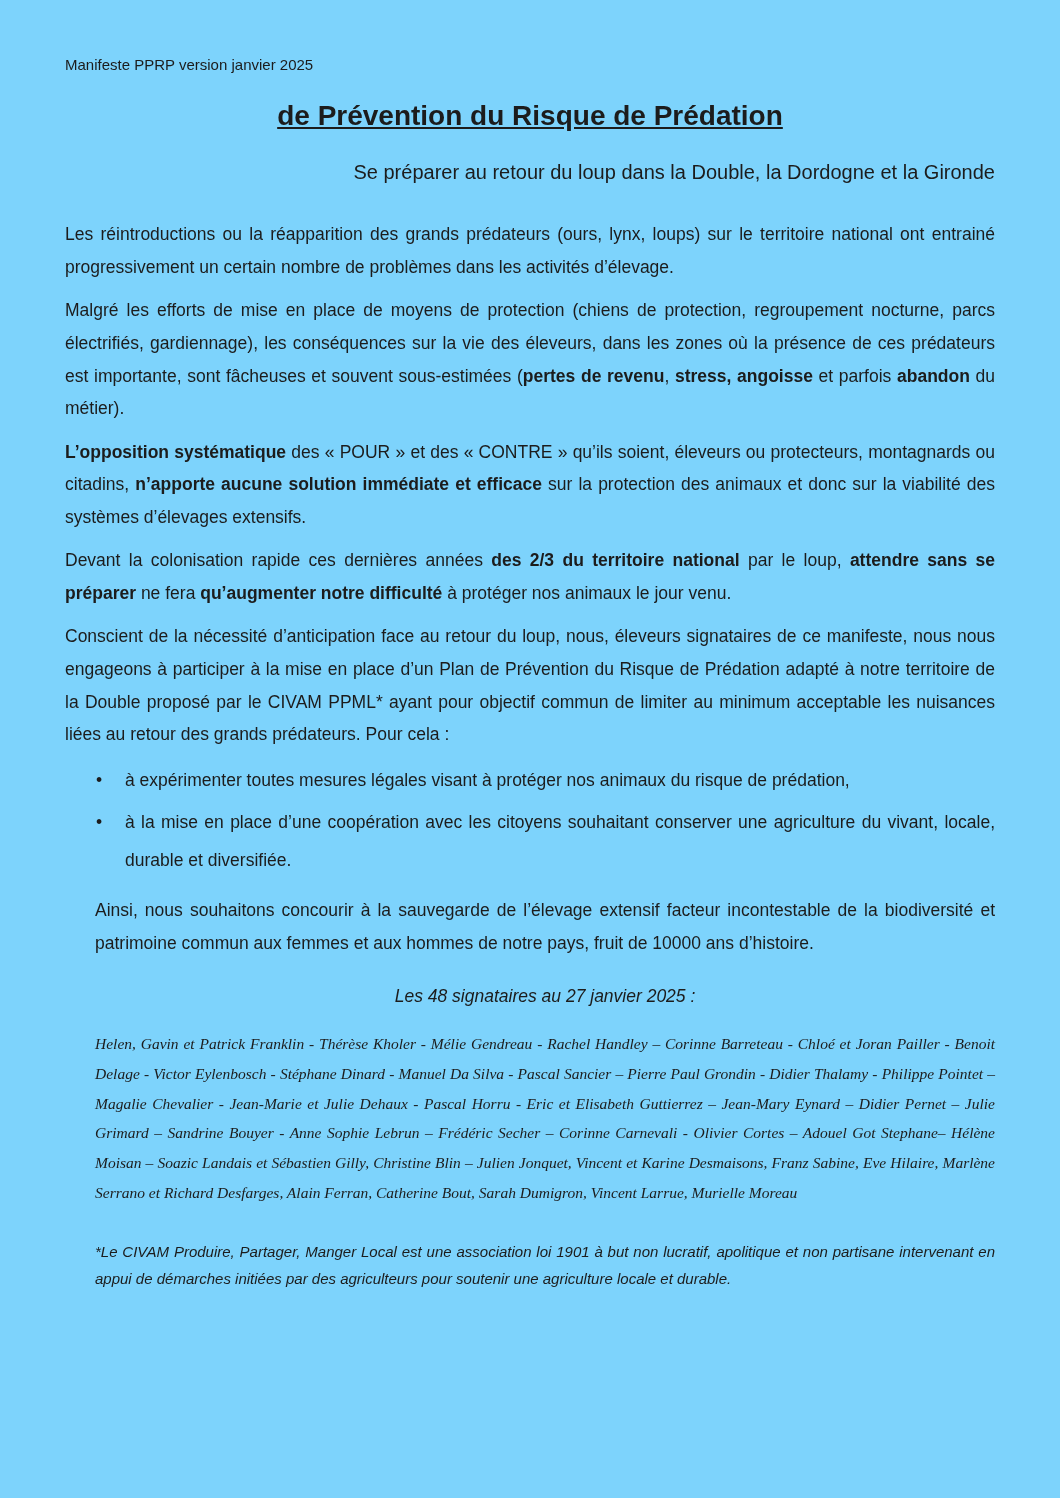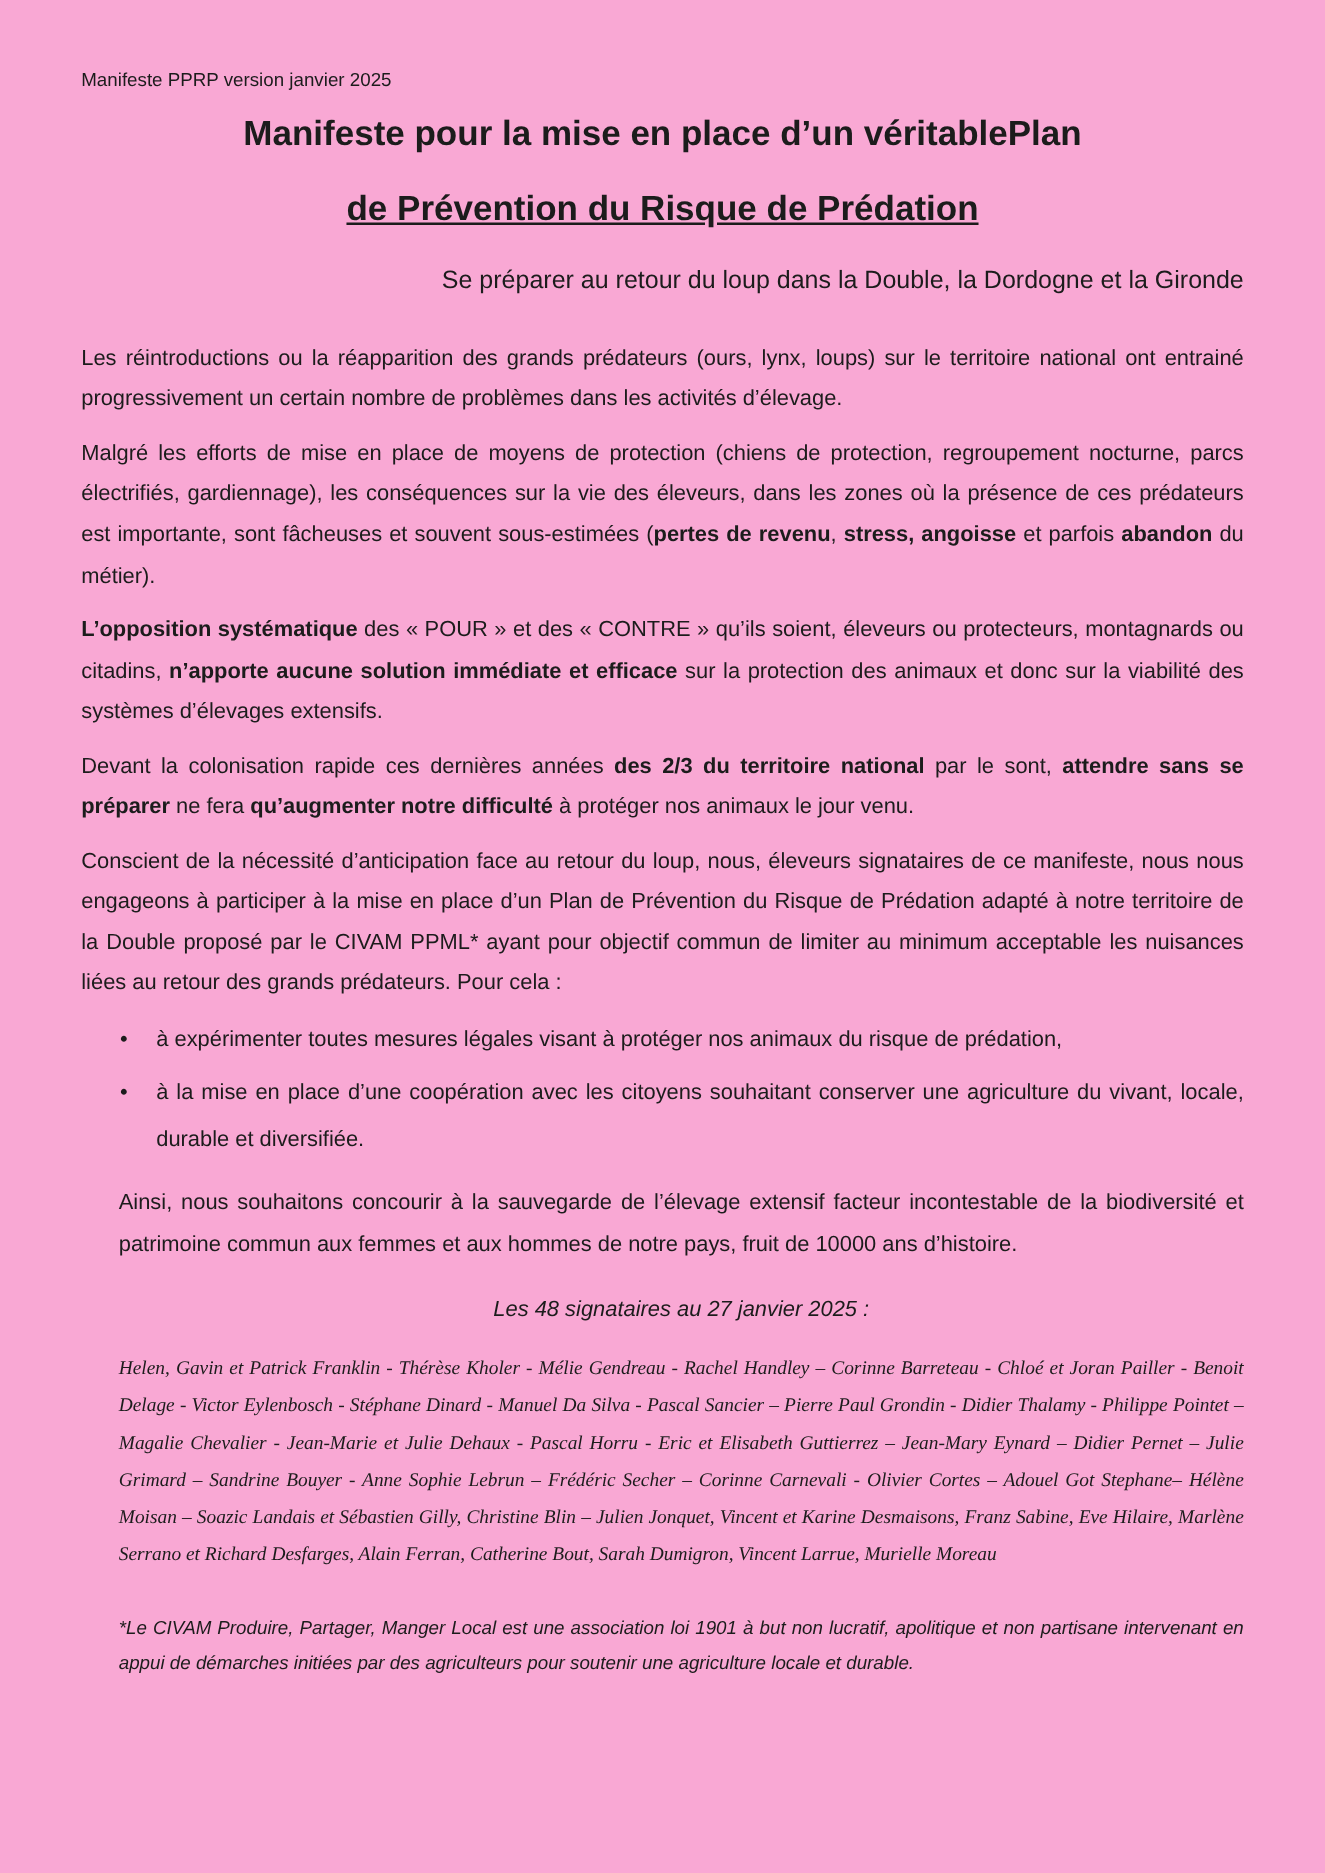--- a/index.html
+++ b/index.html
@@ -5,21 +5,21 @@
   * { margin:0; padding:0; box-sizing:border-box; }
   html, body { width:1060px; background:#ffffff; }
   body {
     font-family:"Liberation Sans", sans-serif;
     color:#1c1c1c;
     -webkit-font-smoothing:antialiased;
   }
   .page {
     width:1060px;
     height:1498px;
-    background:#f9a8d4;
+    background:#7dd3fc;
     padding:56px 65px 20px 65px;
     overflow:hidden;
   }
   .version-note {
     font-size:15px;
     line-height:1.2;
   }
   .title-line {
     text-align:center;
     font-weight:bold;
@@ -91,33 +91,32 @@
     margin-top:30px;
   }
 </style>
 </head>
 <body>
 
 <div class="page">
 
   <div class="version-note">Manifeste PPRP version janvier 2025</div>
 
-  <h1 class="title-line first">Manifeste pour la mise en place d’un véritablePlan</h1>
   <h1 class="title-line second">de Prévention du Risque de Prédation</h1>
 
   <h2 class="subtitle">Se préparer au retour du loup dans la Double, la Dordogne et la Gironde</h2>
 
   <p class="para first"><span>Les réintroductions ou la réapparition des grands prédateurs (ours, lynx, loups) sur le territoire national ont entrainé progressivement un certain nombre de problèmes dans les activités d’élevage.</span></p>
 
 
   <p class="para"><span>Malgré les efforts de mise en place de moyens de protection (chiens de protection, regroupement nocturne, parcs électrifiés, gardiennage), les conséquences sur la vie des éleveurs, dans les zones où la présence de ces prédateurs est importante, sont fâcheuses et souvent sous-estimées (</span><span class="b">pertes de revenu</span><span>, </span><span class="b">stress, angoisse</span><span> et parfois </span><span class="b">abandon</span><span> du métier).</span></p>
 
   <p class="para"><span class="b">L’opposition systématique</span><span> des « POUR » et des « CONTRE » qu’ils soient, éleveurs ou protecteurs, montagnards ou citadins, </span><span class="b">n’apporte aucune solution immédiate et efficace</span><span> sur la protection des animaux et donc sur la viabilité des systèmes d’élevages extensifs.</span></p>
 
-  <p class="para"><span>Devant la colonisation rapide ces dernières années </span><span class="b">des 2/3 du territoire  national</span><span> par le sont, </span><span class="b">attendre sans se préparer</span><span> ne fera </span><span class="b">qu’augmenter notre difficulté</span><span> à protéger nos animaux le jour venu.</span></p>
+  <p class="para"><span>Devant la colonisation rapide ces dernières années </span><span class="b">des 2/3 du territoire  national</span><span> par le loup, </span><span class="b">attendre sans se préparer</span><span> ne fera </span><span class="b">qu’augmenter notre difficulté</span><span> à protéger nos animaux le jour venu.</span></p>
 
   <p class="para"><span>Conscient de la nécessité d’anticipation face au retour du loup, nous, éleveurs signataires de ce manifeste, nous nous engageons  à participer à la mise en place d’un Plan de Prévention du Risque de Prédation adapté à notre territoire de la Double proposé par le CIVAM PPML* ayant pour objectif commun de limiter au minimum acceptable les nuisances liées au retour des grands prédateurs. Pour cela :</span></p>
 
   <ul class="commitments">
     <li>à expérimenter toutes mesures légales visant à protéger nos animaux du risque de prédation,</li>
     <li>à la mise en place d’une coopération avec les citoyens souhaitant conserver une agriculture du vivant, locale, durable et diversifiée.</li>
   </ul>
 
   <p class="closing indented">Ainsi, nous souhaitons concourir à la sauvegarde de l’élevage extensif facteur incontestable de la biodiversité et patrimoine commun aux femmes et aux hommes de notre pays, fruit de 10000 ans d’histoire.</p>
 

